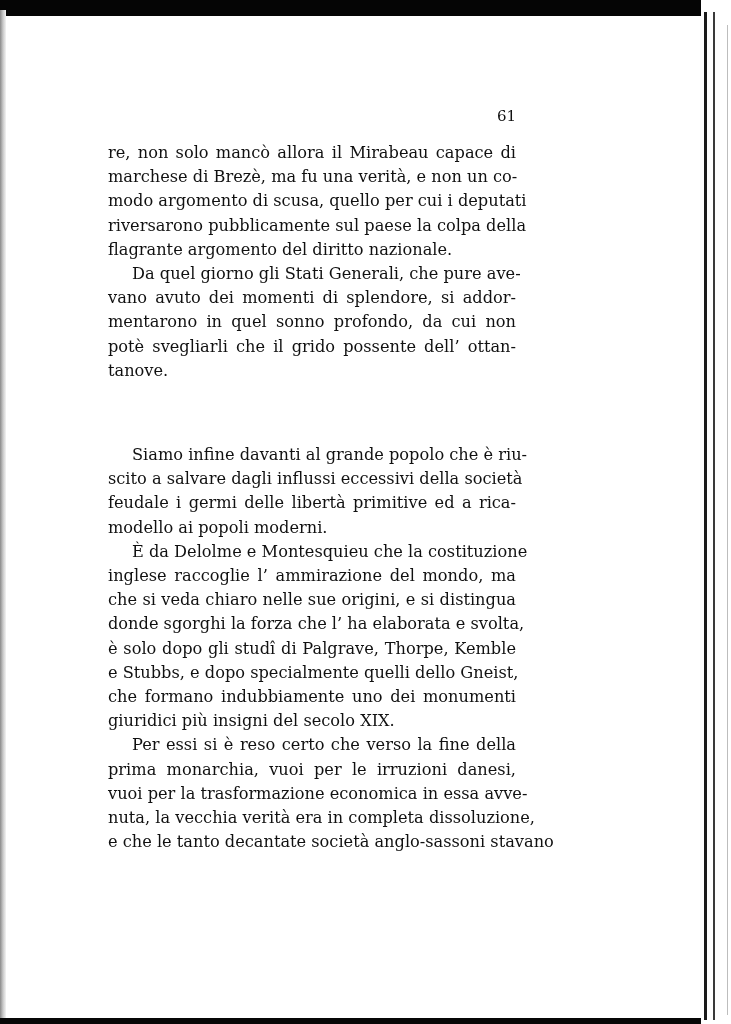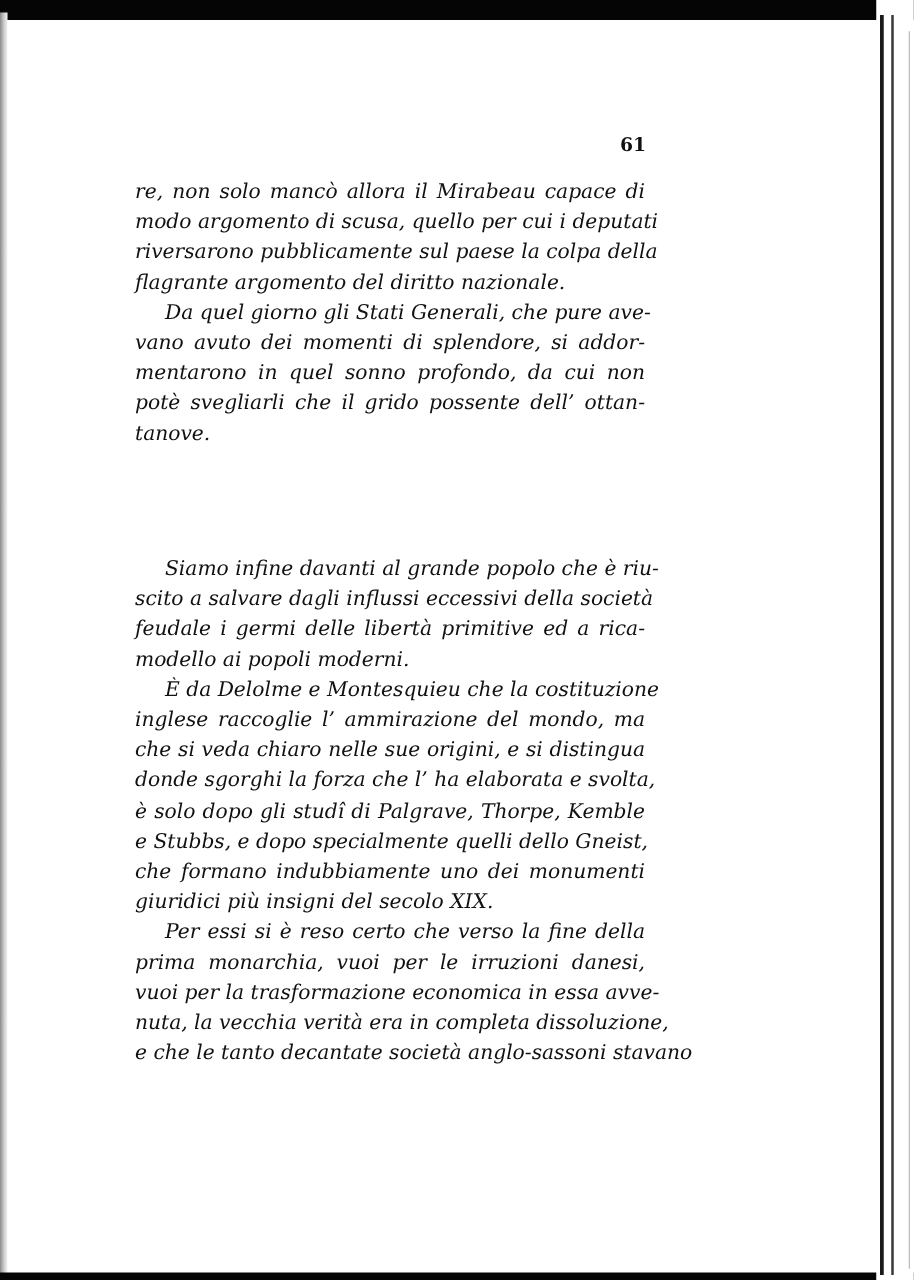--- a/index.html
+++ b/index.html
@@ -72,40 +72,38 @@
       background: #bdbdbd;
     }
     .page-number {
       position: absolute;
       top: 107px;
       left: 496px;
       width: 20px;
       font-size: 15px;
       text-align: right;
       line-height: 18px;
-      font-weight: bold;
     }
     .text-block {
       position: absolute;
       left: 108px;
       width: 408px;
       font-size: 16.2px;
       line-height: 24.2px;
     }
     .text-block p {
       margin: 0;
       text-align: justify;
       text-align-last: justify;
     }
     .text-block p .line {
       display: block;
       text-align: justify;
       text-align-last: justify;
       white-space: nowrap;
-      font-style: italic;
     }
     .text-block p .line.last {
       text-align-last: left;
     }
     .text-block p .line.indent {
       text-indent: 24px;
     }
     #block-1 { top: 141px; }
     #block-3 { top: 443px; }
   </style>
@@ -119,20 +117,21 @@
   <div class="rule1"></div>
   <div class="rule2"></div>
   <div class="rule3"></div>
 </div>
 
 <div class="page-number">61</div>
 
 <div class="text-block" id="block-1">
   <p>
     <span class="line">re, non solo mancò allora il Mirabeau capace di</span>
+    <span class="line">marchese di Brezè, ma fu una verità, e non un co-</span>
     <span class="line">modo argomento di scusa, quello per cui i deputati</span>
     <span class="line">riversarono pubblicamente sul paese la colpa della</span>
     <span class="line last">flagrante argomento del diritto nazionale.</span>
   </p>
   <p>
     <span class="line indent">Da quel giorno gli Stati Generali, che pure ave-</span>
     <span class="line">vano avuto dei momenti di splendore, si addor-</span>
     <span class="line">mentarono in quel sonno profondo, da cui non</span>
     <span class="line">potè svegliarli che il grido possente dell’ ottan-</span>
     <span class="line last">tanove.</span>

